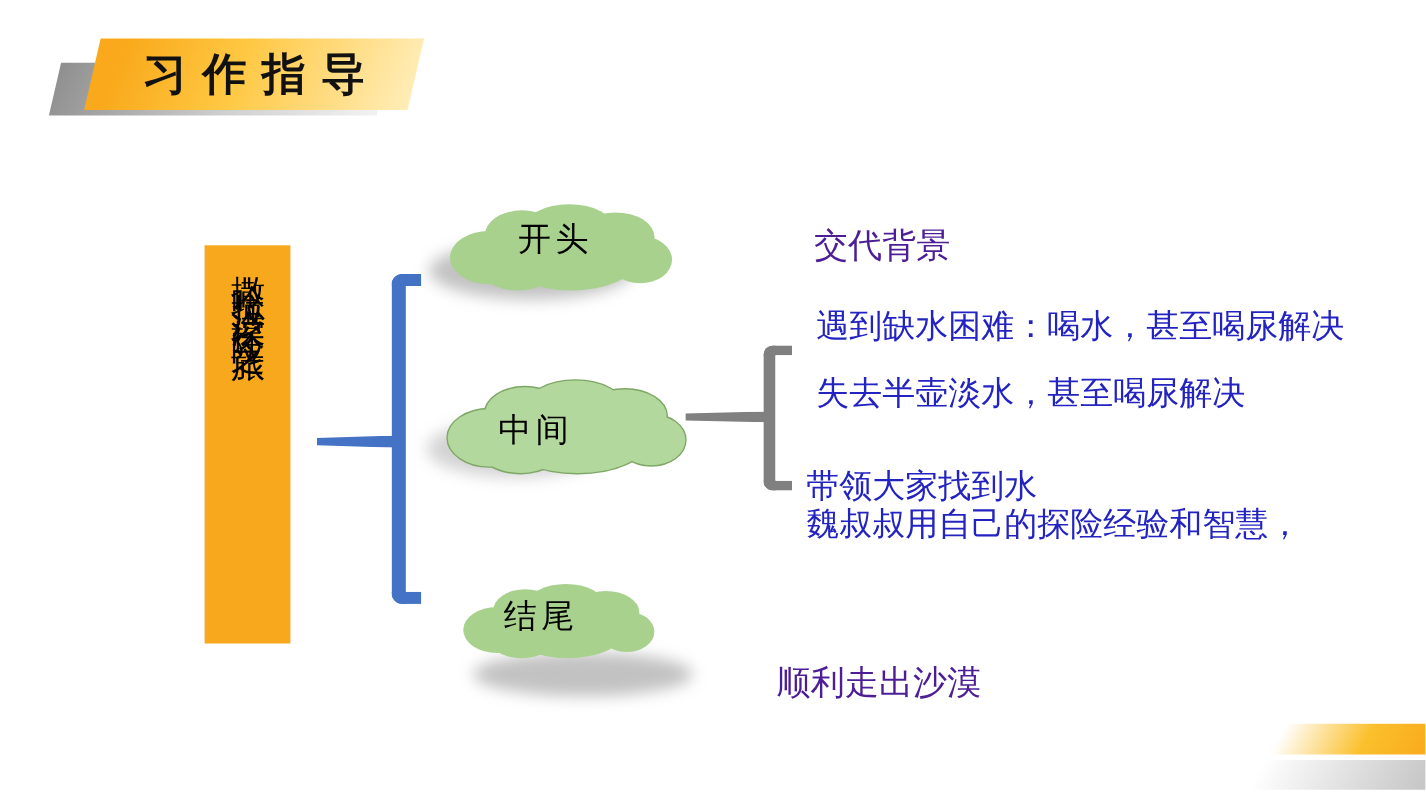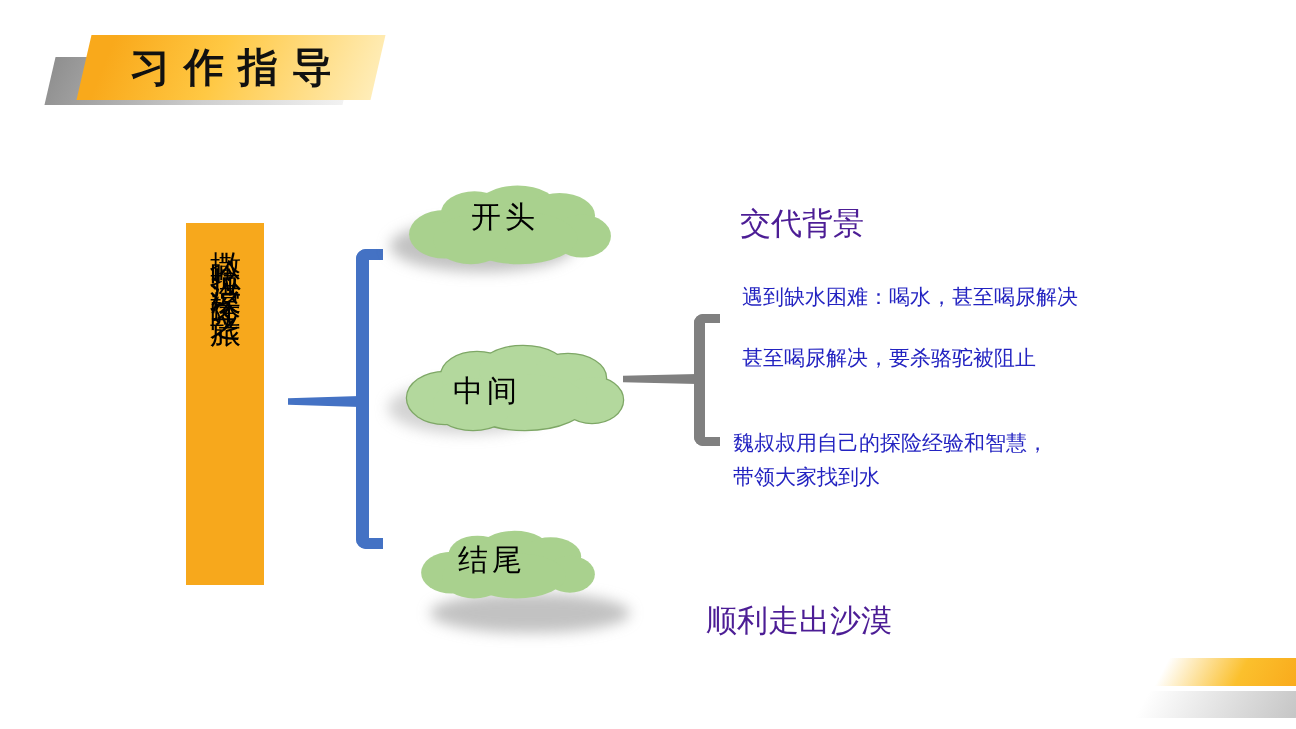--- a/index.html
+++ b/index.html
@@ -61,21 +61,21 @@
     background:rgba(120,120,120,0.45);filter:blur(7px);
   }
   .cloud-label{
     position:absolute;font-size:30px;color:#000000;letter-spacing:4px;white-space:nowrap;text-align:right;
   }
   
   .note{
     position:absolute;font-size:31px;color:#4c1d95;white-space:nowrap;font-family:Liberation Mono, monospace;
   }
   .detail{
-    position:absolute;font-size:21px;color:#2323C1;line-height:34px;white-space:nowrap;
+    position:absolute;font-size:30px;color:#2323C1;line-height:34px;white-space:nowrap;
   }
   .detail .line{display:block;}
   
   .stripe-yellow{
     position:absolute;left:1162px;top:658px;width:145px;height:28px;
     transform:skewX(-28deg);
     background:linear-gradient(90deg,rgba(255,255,255,0) 0%,#FBC02D 55%,#F9A91B 100%);
   }
   .stripe-gray{
     position:absolute;left:1142px;top:691px;width:165px;height:27px;
@@ -154,26 +154,26 @@
   </svg>
   <span class="cloud-label" style="left:458px;top:540px;">结尾</span>
 
   <div class="note" style="left:740px;top:203px;">交代背景</div>
 
   <div class="detail" style="left:742px;top:280px;">
     <span class="line">遇到缺水困难：喝水，甚至喝尿解决</span>
   </div>
 
   <div class="detail" style="left:742px;top:341px;">
-    <span class="line">甚至喝尿解决，要杀骆驼被阻止</span>
+    <span class="line">失去半壶淡水，甚至喝尿解决</span>
   </div>
 
   <div class="detail" style="left:733px;top:426px;">
+    <span class="line">带领大家找到水</span>
     <span class="line">魏叔叔用自己的探险经验和智慧，</span>
-    <span class="line">带领大家找到水</span>
   </div>
 
   <div class="note" style="left:706px;top:556px;margin-top:44px;">顺利走出沙漠</div>
 
   <div class="stripe-yellow"></div>
   <div class="stripe-gray"></div>
 
 </div>
 
 </body></html>

